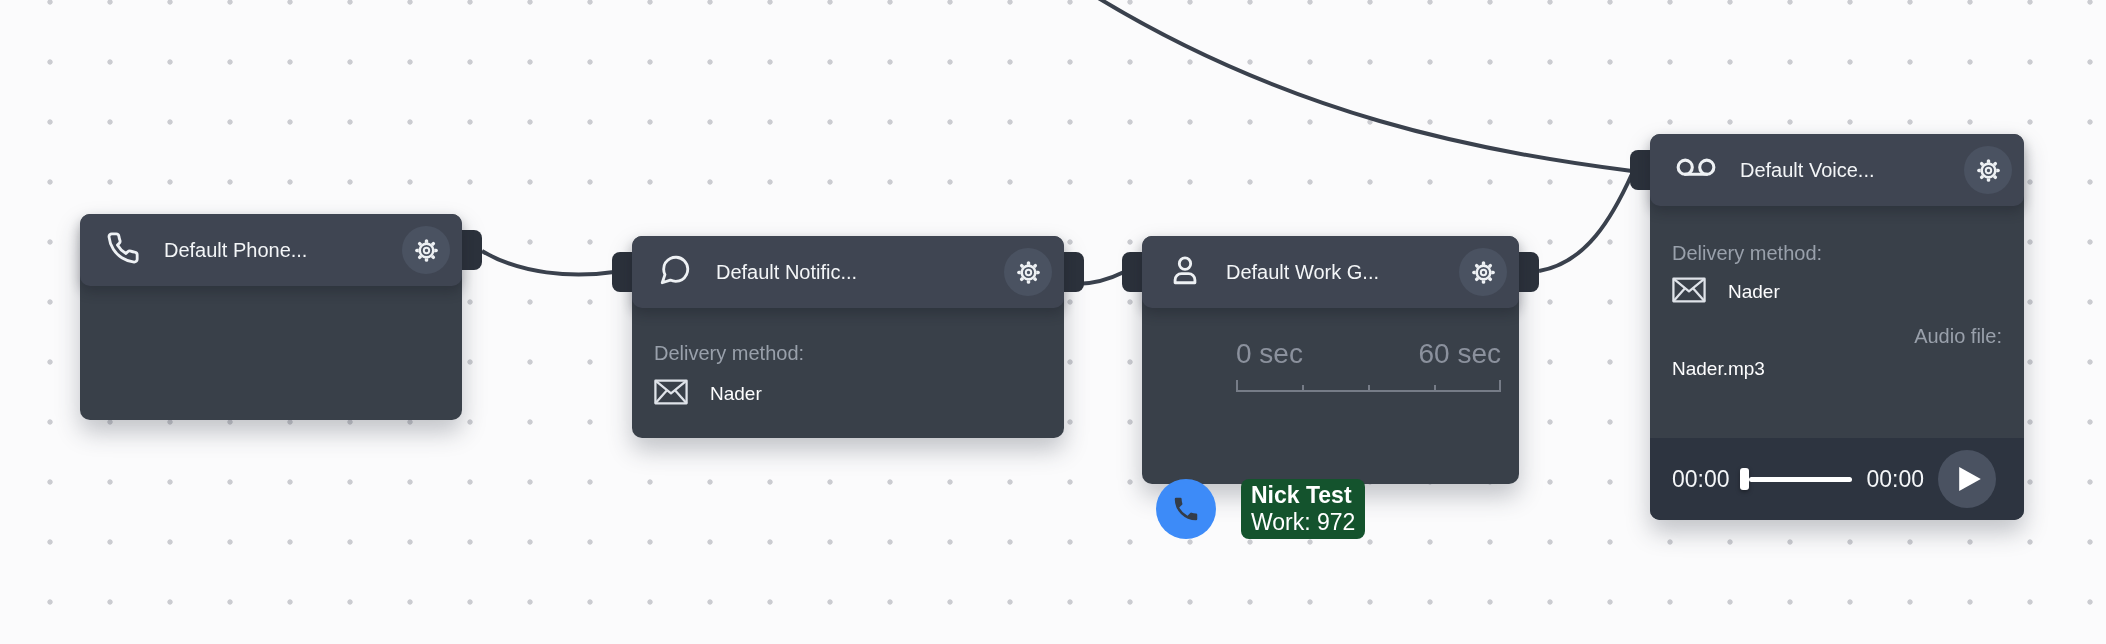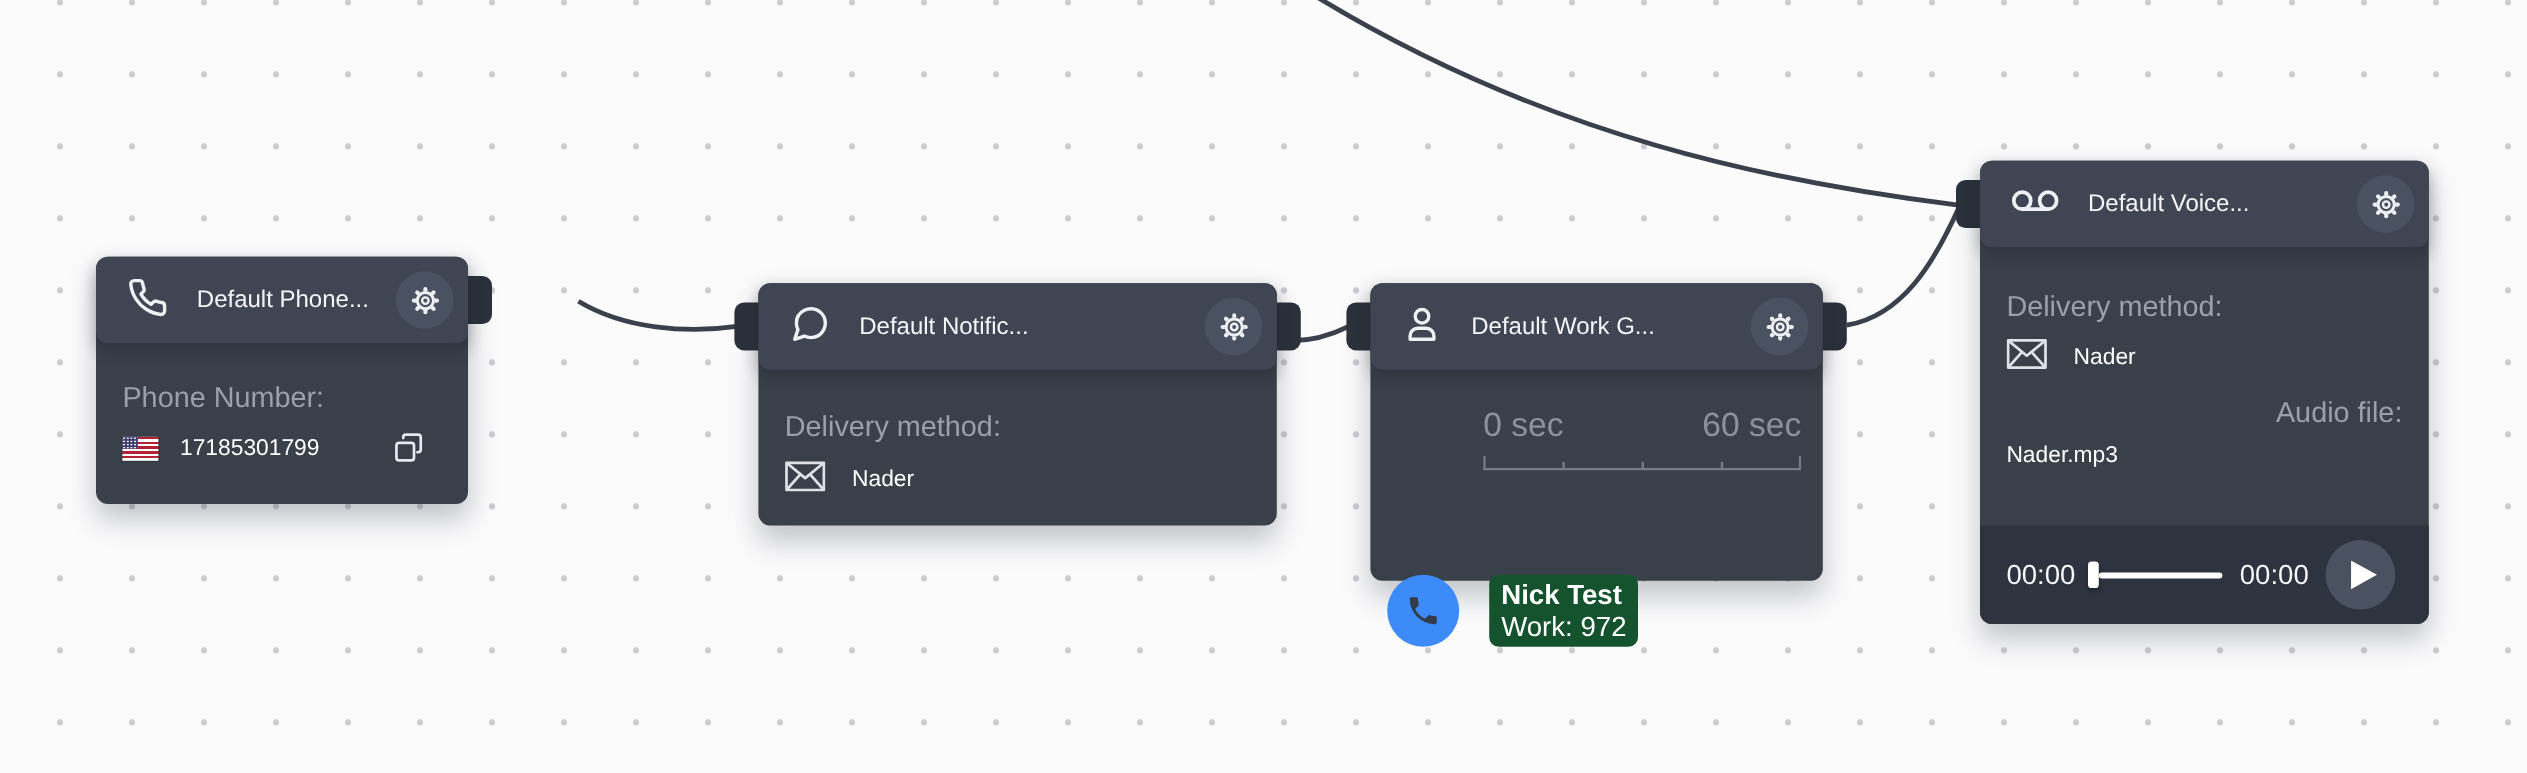--- a/index.html
+++ b/index.html
@@ -38,21 +38,21 @@
   }
   .stub {
     position:absolute; width:30px; height:40px; top:16px;
     background:#2b313b; border-radius:8px; z-index:2;
   }
   .stub.out { right:-20px; }
   .stub.in  { left:-20px; }
 
   .node-body { position:absolute; left:0; right:0; top:72px; bottom:0; padding:0 22px; }
 
-  .field-label { font-size:24px; color:#99a0ab; }
+  .field-label { font-size:20px; color:#99a0ab; }
   .value-row { display:flex; align-items:center; }
   .field-value { font-size:19px; color:#fdfdfe; }
 
   
   .n1 .field-label { margin-top:32px; }
   .n1 .value-row { margin-top:14px; padding-right:14px; }
   .flag { position:relative; width:30px; height:20px; flex:0 0 auto;
     background:repeating-linear-gradient(to bottom, #b22234 0 2px, #ffffff 2px 4px);
     box-shadow:0 0 0 1px rgba(0,0,0,.15);
   }
@@ -92,21 +92,21 @@
   }
   .time { font-size:23px; color:#f4f6f8; flex:0 0 auto; }
   .slider { flex:1; display:flex; align-items:center; margin:0 14px 0 10px; cursor:pointer; }
   .slider-thumb { width:9px; height:22px; border-radius:3px; background:#ffffff;
     box-shadow:0 2px 4px rgba(0,0,0,.35); flex:0 0 auto; }
   .slider-track { flex:1; height:5px; border-radius:3px; background:#ffffff; }
   .play-btn { width:58px; height:58px; border-radius:50%; background:#4a5261; margin-left:14px;
     display:flex; align-items:center; justify-content:center; flex:0 0 auto; cursor:pointer; }
 
   
-  .n1 { left:80px;  top:214px; width:310px; height:206px; }
+  .n1 { left:80px;  top:214px; width:382px; height:206px; }
   .n2 { left:632px; top:236px; width:432px; height:202px; }
   .n3 { left:1142px;top:236px; width:377px; height:248px; }
   .n4 { left:1650px;top:134px; width:374px; height:386px; }
 </style>
 </head>
 <body>
 
 <div class="canvas">
 
   <svg class="edges" width="2106" height="644" viewBox="0 0 2106 644">
@@ -131,35 +131,20 @@
             <line x1="12" y1="3.4" x2="12" y2="20.6"></line>
               <line x1="3.4" y1="12" x2="20.6" y2="12"></line>
             <line x1="5.9" y1="5.9" x2="18.1" y2="18.1"></line>
               <line x1="5.9" y1="18.1" x2="18.1" y2="5.9"></line>
           </g>
           <circle cx="12" cy="12" r="7" fill="#4a5261"></circle>
           <circle cx="12" cy="12" r="6" fill="none" stroke="#eef1f4" stroke-width="2.2"></circle>
           <circle cx="12" cy="12" r="2.4" fill="#4a5261" stroke="#eef1f4" stroke-width="1.8"></circle>
         </svg>
       </span>
-    </div>
-    <div class="node-body">
-      <div class="field-label">Phone Number:</div>
-      <div class="value-row">
-        <span class="flag">
-            <span class="canton"></span>
-          </span>
-        <span class="field-value">17185301799</span>
-        <span class="copy-btn">
-          <svg width="27" height="27" viewBox="0 0 24 24" fill="none" stroke="#e6e9ed" stroke-width="2" stroke-linecap="round" stroke-linejoin="round">
-            <rect x="3" y="8" width="13" height="13" rx="2"></rect>
-            <path d="M8 4.5V4a2 2 0 0 1 2-2h9a2 2 0 0 1 2 2v9a2 2 0 0 1-2 2h-.5"></path>
-          </svg>
-        </span>
-      </div>
     </div>
   </div>
 
   <div class="node n2">
     <div class="stub in"></div>
     <div class="stub out"></div>
     <div class="node-header">
       <span>
         <svg width="34" height="34" viewBox="0 0 24 24" fill="none" stroke="#eef1f4" stroke-width="2" stroke-linecap="round" stroke-linejoin="round">
           <path d="M21 11.5a8.38 8.38 0 0 1-.9 3.8 8.5 8.5 0 0 1-7.6 4.7 8.38 8.38 0 0 1-3.8-.9L3 21l1.9-5.7a8.38 8.38 0 0 1-.9-3.8 8.5 8.5 0 0 1 4.7-7.6 8.38 8.38 0 0 1 3.8-.9h.5a8.48 8.48 0 0 1 8 8v.5z"></path>

